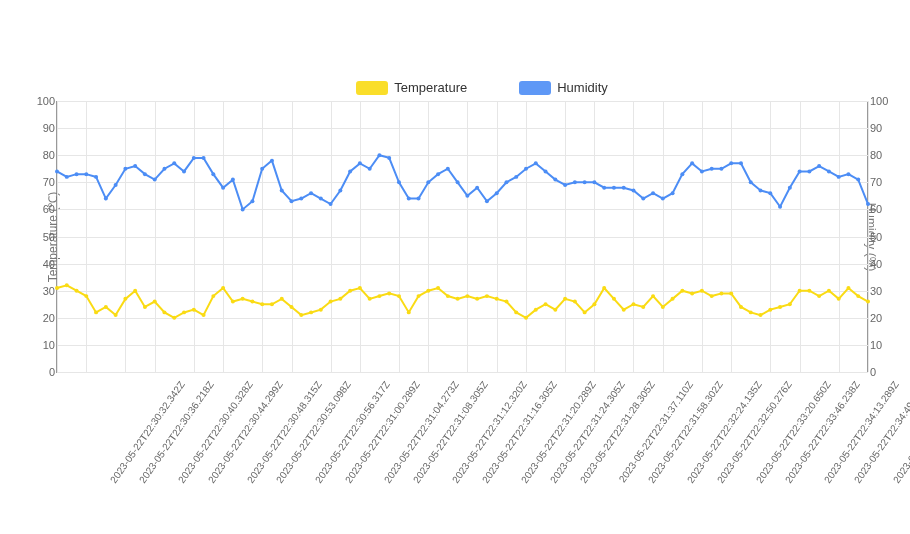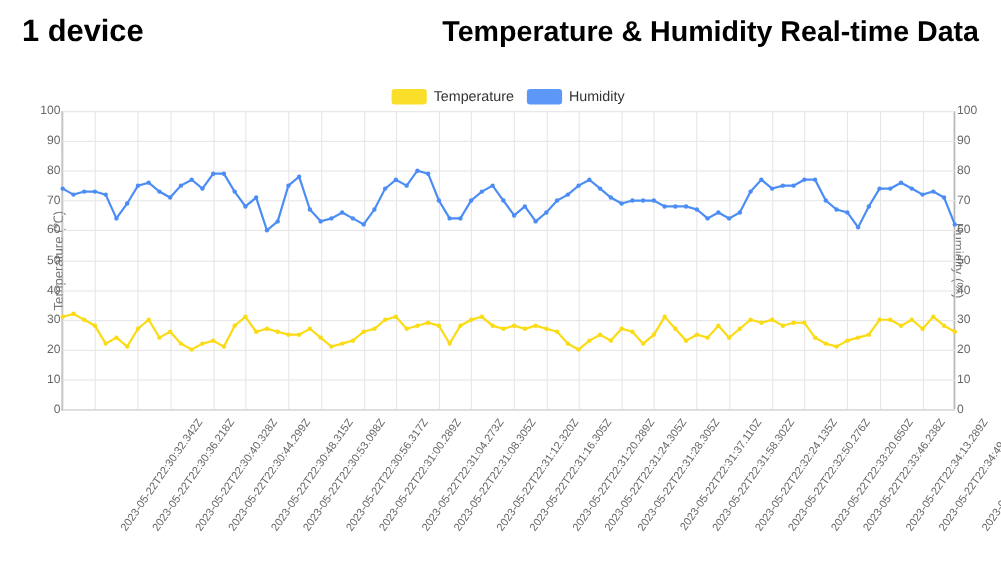--- a/index.html
+++ b/index.html
@@ -6,21 +6,21 @@
   body { font-family: Arial, Helvetica, sans-serif; background: #fff; width: 910px; height: 534px; position: relative; overflow: hidden; }
   .header { display: flex; align-items: center; padding: 12px 20px 0 20px; }
   .count { font-size: 28px; font-weight: 700; margin-right: 16px; }
   .select-wrap { position: relative; }
   .select { border: 1px solid #ddd; border-radius: 4px; padding: 8px 36px 8px 12px; font-size: 14px; color: #595959; background: #fff; min-width: 120px; cursor: pointer; display: inline-block; }
   .select-caret { position: absolute; right: 0; top: 0; bottom: 0; width: 28px; display: flex; align-items: center; justify-content: center; border-left: 1px solid #eee; }
   .select-caret svg { width: 10px; height: 10px; fill: #bbb; }
   .title { font-size: 26px; font-weight: 700; margin-left: auto; }
   .chart-area { position: absolute; left: 56px; right: 42px; top: 80px; bottom: 0; }
   .legend { display: flex; gap: 12px; justify-content: center; align-items: center; margin-bottom: 6px; font-size: 13px; color: #333; }
-  .legend-item { display: flex; align-items: center; gap: 6px; }
+  .legend-item { display: flex; align-items: center; gap: 6px; margin-left: 40px; }
   .swatch { width: 32px; height: 14px; border-radius: 3px; }
   .sw-temp { background: #fadb14; border: 2px solid #fadb14; background: #fff6b3; }
   .sw-temp { background: #fadb14; opacity: .9; }
   .sw-hum { background: #4c8df5; opacity: .9; }
   .plot { position: relative; width: 100%; height: 272px; border-left: 1px solid #999; border-bottom: 1px solid #999; }
   .plot .grid-h { position: absolute; left: 0; right: 0; border-top: 1px solid #e6e6e6; }
   .plot .grid-v { position: absolute; top: 0; bottom: 0; border-left: 1px solid #e6e6e6; }
   .y-left-labels, .y-right-labels { position: absolute; top: 0; bottom: 0; width: 32px; font-size: 11px; color: #666; }
   .y-left-labels { left: -34px; text-align: right; }
   .y-right-labels { right: -34px; text-align: left; }
@@ -34,22 +34,20 @@
   .line-temp { fill: none; stroke: #fadb14; stroke-width: 2; }
   .line-hum { fill: none; stroke: #4c8df5; stroke-width: 2; }
   .dot-temp { fill: #fadb14; }
   .dot-hum { fill: #4c8df5; }
   .right-axis-line { position: absolute; right: 0; top: 0; bottom: 0; border-right: 1px solid #999; }
 </style>
 </head>
 <body>
 
 <div class="header">
-  <div class="count">1 device</div>
-  <div class="title">Temperature &amp; Humidity Real-time Data</div>
 </div>
 
 <div class="chart-area">
   <div class="legend">
     <div class="legend-item">
       <span class="swatch sw-temp"></span>
       <span>Temperature</span>
     </div>
     <div class="legend-item">
       <span class="swatch sw-hum"></span>

